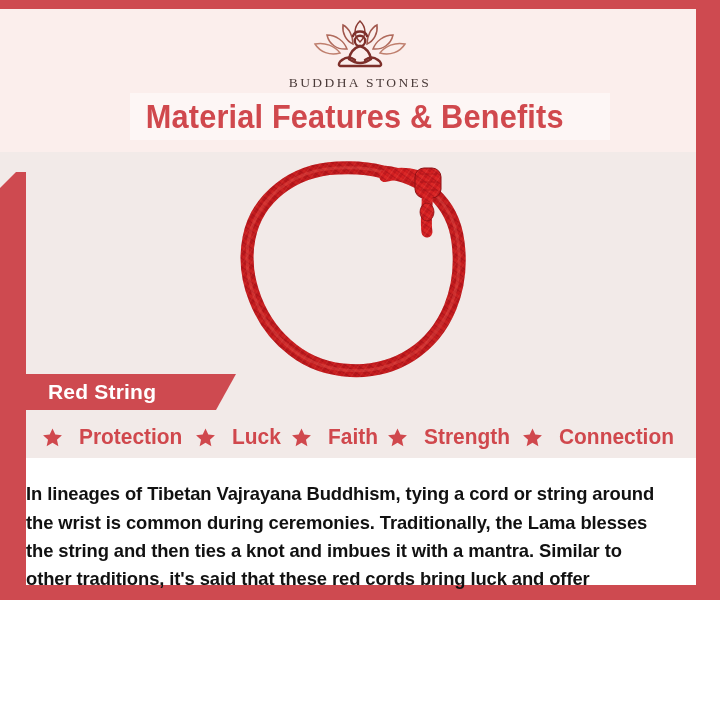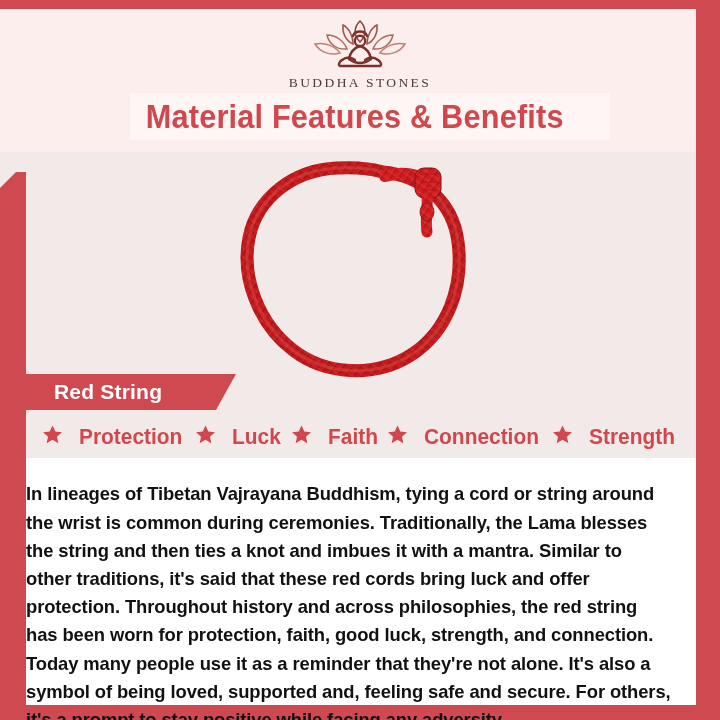--- a/index.html
+++ b/index.html
@@ -10,21 +10,21 @@
     width: 720px;
     height: 720px;
     overflow: hidden;
     font-family: "Liberation Sans", sans-serif;
     background: #ffffff;
   }
 
   #poster {
     position: relative;
     width: 720px;
-    height: 720px;
+    height: 600px;
     background: #86efac;
     overflow: hidden;
   }
 
   
   .bg-upper {
     position: absolute;
     left: 0; top: 0;
     width: 720px; height: 152px;
     background: #fbeeec;
@@ -137,37 +137,38 @@
     background: #ce4a50;
     clip-path: polygon(0 0, 100% 0, calc(100% - 20px) 100%, 0 100%);
     display: flex;
     align-items: center;
   }
   .ribbon-text {
     color: #ffffff;
     font-size: 21px;
     font-weight: bold;
     font-family: "Liberation Sans Narrow", "Liberation Sans", sans-serif;
-    margin-left: 28px;
+    margin-left: 22px;
     white-space: nowrap;
     letter-spacing: 0.2px;
   }
 
   
   .benefits {
     position: absolute;
     left: 26px; top: 418px;
     width: 670px; height: 38px;
     display: flex;
     align-items: center;
     justify-content: center;
     gap: 7px;
   }
   .benefit {
     display: flex;
+    align-items: center;
     gap: 16px;
     white-space: nowrap;
   }
   .star {
     width: 21px;
     height: 21px;
     flex: 0 0 auto;
     display: block;
   }
   .benefit-label {
@@ -310,27 +311,27 @@
       <svg class="star" viewBox="0 0 24 24">
         <polygon points="12,1.6 15.2,8.6 22.8,9.4 17.1,14.5 18.7,22 12,18.1 5.3,22 6.9,14.5 1.2,9.4 8.8,8.6" fill="#d0484d"></polygon>
       </svg>
       <span class="benefit-label">Faith</span>
     </div>
 
     <div class="benefit">
       <svg class="star" viewBox="0 0 24 24">
         <polygon points="12,1.6 15.2,8.6 22.8,9.4 17.1,14.5 18.7,22 12,18.1 5.3,22 6.9,14.5 1.2,9.4 8.8,8.6" fill="#d0484d"></polygon>
       </svg>
+      <span class="benefit-label">Strength</span>
+    </div>
+
+    <div class="benefit">
+      <svg class="star" viewBox="0 0 24 24">
+        <polygon points="12,1.6 15.2,8.6 22.8,9.4 17.1,14.5 18.7,22 12,18.1 5.3,22 6.9,14.5 1.2,9.4 8.8,8.6" fill="#d0484d"></polygon>
+      </svg>
       <span class="benefit-label">Connection</span>
     </div>
 
-    <div class="benefit">
-      <svg class="star" viewBox="0 0 24 24">
-        <polygon points="12,1.6 15.2,8.6 22.8,9.4 17.1,14.5 18.7,22 12,18.1 5.3,22 6.9,14.5 1.2,9.4 8.8,8.6" fill="#d0484d"></polygon>
-      </svg>
-      <span class="benefit-label">Strength</span>
-    </div>
-
   </div>
 
   <p class="body-copy">In lineages of Tibetan Vajrayana Buddhism, tying a cord or string around the wrist is common during ceremonies. Traditionally, the Lama blesses the string and then ties a knot and imbues it with a mantra. Similar to other traditions, it's said that these red cords bring luck and offer protection. Throughout history and across philosophies, the red string has been worn for protection, faith, good luck, strength, and connection. Today many people use it as a reminder that they're not alone. It's also a symbol of being loved, supported and, feeling safe and secure. For others, it's a prompt to stay positive while facing any adversity.</p>
 
 </div>
 
 </body></html>

